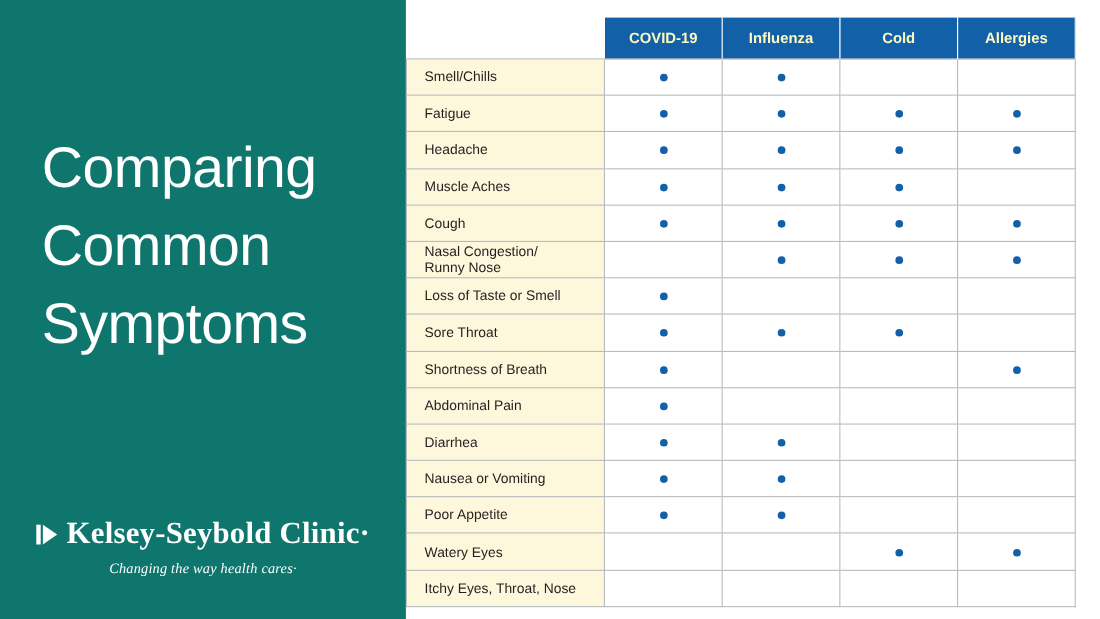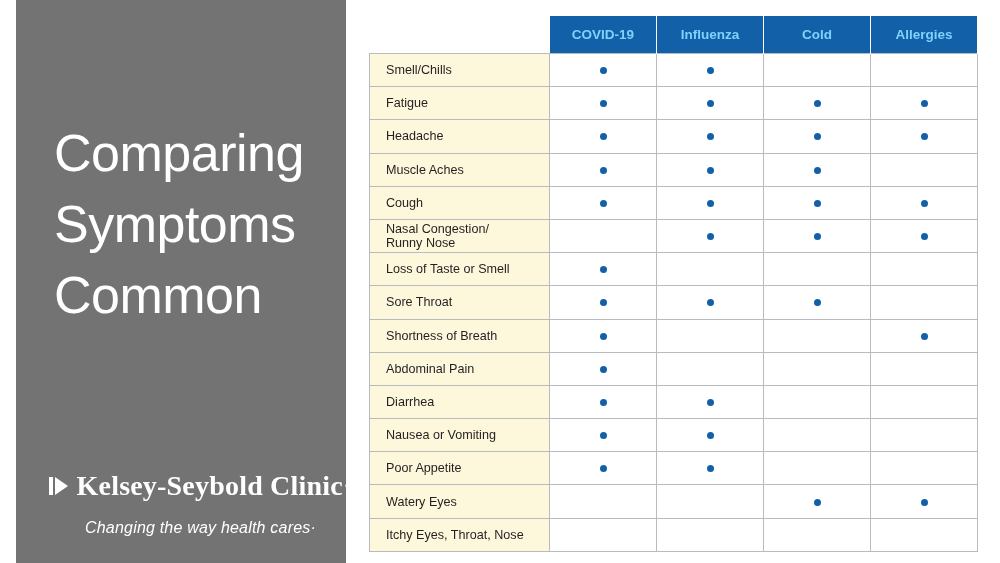--- a/index.html
+++ b/index.html
@@ -15,25 +15,25 @@
   }
   #page {
     position: relative;
     width: 1000px;
     height: 563px;
     background: #ffffff;
   }
   
   #left-panel {
     position: absolute;
-    left: 16px;
+    left: 0;
     top: 0;
-    width: 330px;
+    width: 369px;
     height: 563px;
-    background: #737373;
+    background: #0f766e;
   }
   #headline {
     position: absolute;
     left: 38px;
     top: 118px;
     width: 310px;
     color: #ffffff;
     font-size: 52px;
     line-height: 71px;
     font-weight: normal;
@@ -81,23 +81,23 @@
     border-left: 13px solid #ffffff;
   }
   #logo-name {
     font-size: 28px;
     font-family: "Liberation Serif", serif;
     font-weight: bold;
     letter-spacing: 0.2px;
     white-space: nowrap;
   }
   #logo-tagline {
-    margin-top: 17px;
-    font-size: 16px;
-    font-family: Liberation Sans, sans-serif;
+    margin-top: 7px;
+    font-size: 13px;
+    font-family: Liberation Serif, serif;
     font-style: italic;
     letter-spacing: 0.2px;
   }
   
   #table-wrap {
     position: absolute;
     left: 369px;
     top: 16px;
     width: 608px;
     height: 530px;
@@ -105,21 +105,21 @@
   table#symptom-table {
     border-collapse: collapse;
     table-layout: fixed;
     width: 608px;
   }
   table#symptom-table col.sym { width: 180px; }
   table#symptom-table col.dis { width: 107px; }
   thead th {
     height: 35px;
     background: #1260a8;
-    color: #7dd3fc;
+    color: #fef9c3;
     font-size: 13.5px;
     font-weight: bold;
     border-left: 1px solid #ffffff;
     border-right: 1px solid #ffffff;
     text-align: center;
     vertical-align: middle;
   }
   thead th.corner {
     background: #ffffff;
     border: none;
@@ -151,22 +151,22 @@
   .dot.hidden { visibility: hidden; }
 </style>
 </head>
 <body>
 
 <div id="page">
 
   <div id="left-panel">
     <div id="headline">
       <div>Comparing</div>
+      <div>Common</div>
       <div>Symptoms</div>
-      <div>Common</div>
     </div>
 
     <div id="logo-block">
       <div id="logo-row">
         <span id="logo-mark">
           <span class="bar"></span>
           <span class="arrow"></span>
         </span>
         <span id="logo-name">Kelsey-Seybold Clinic·</span>
       </div>

